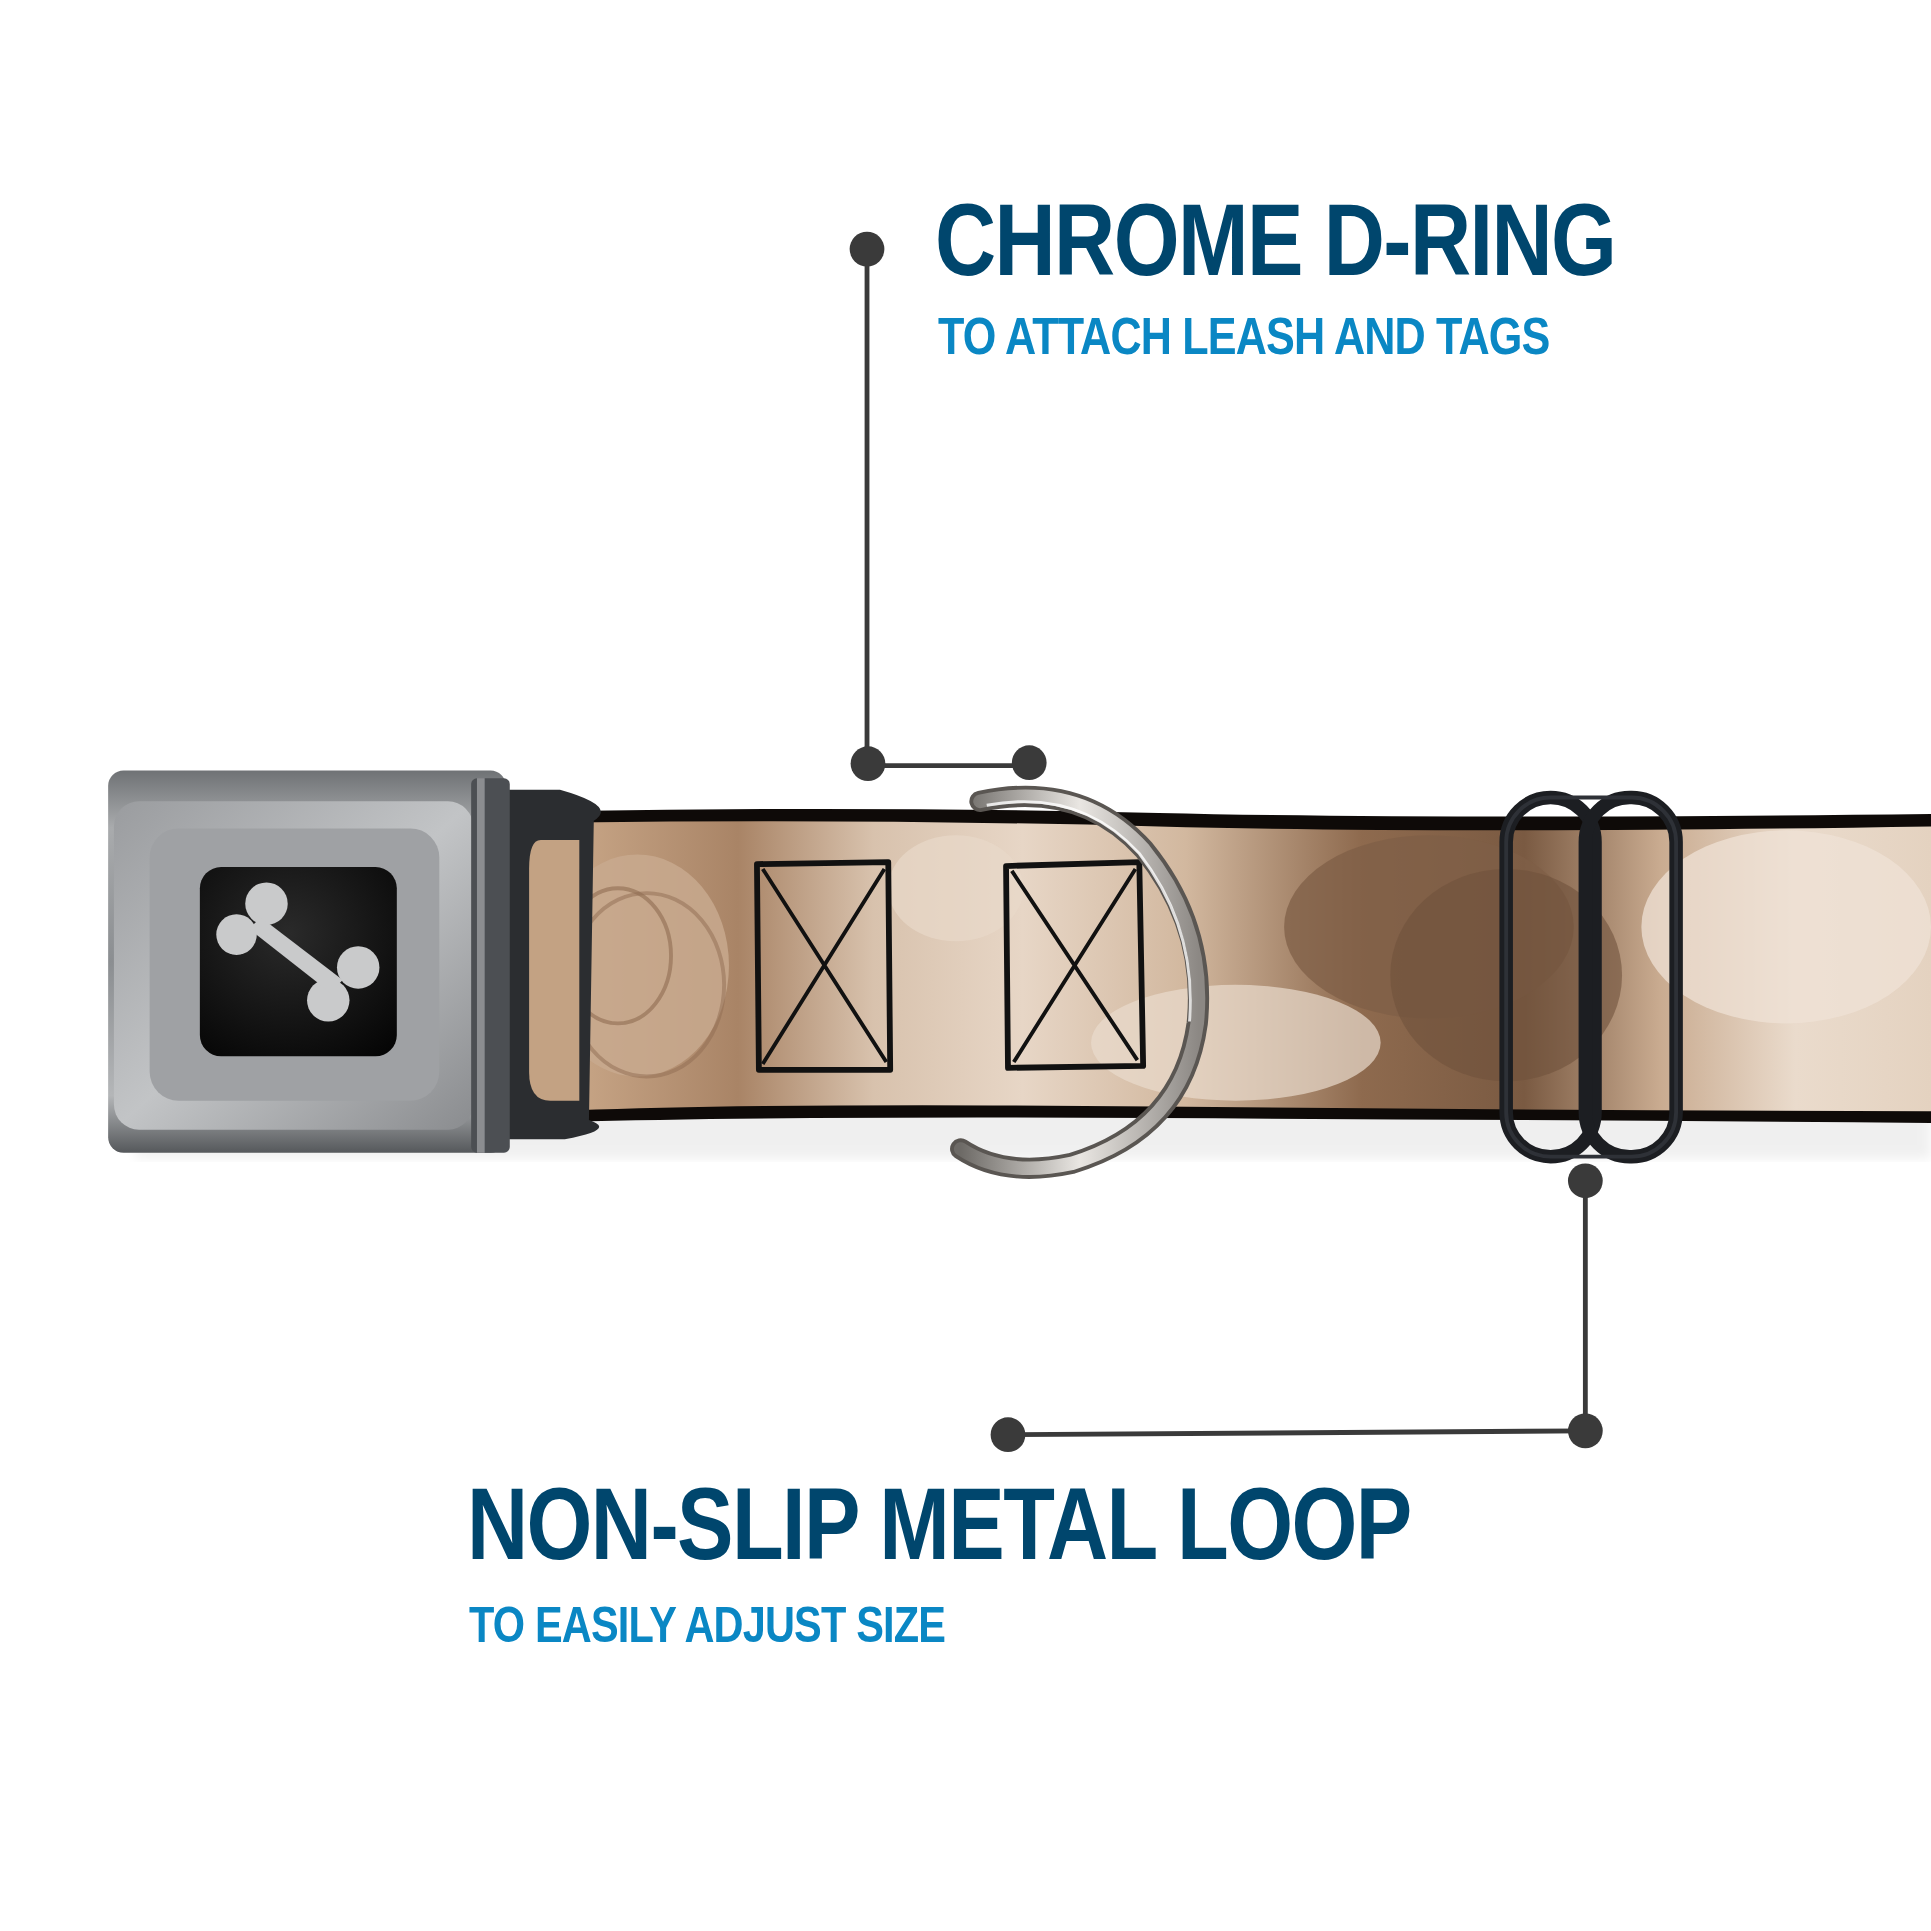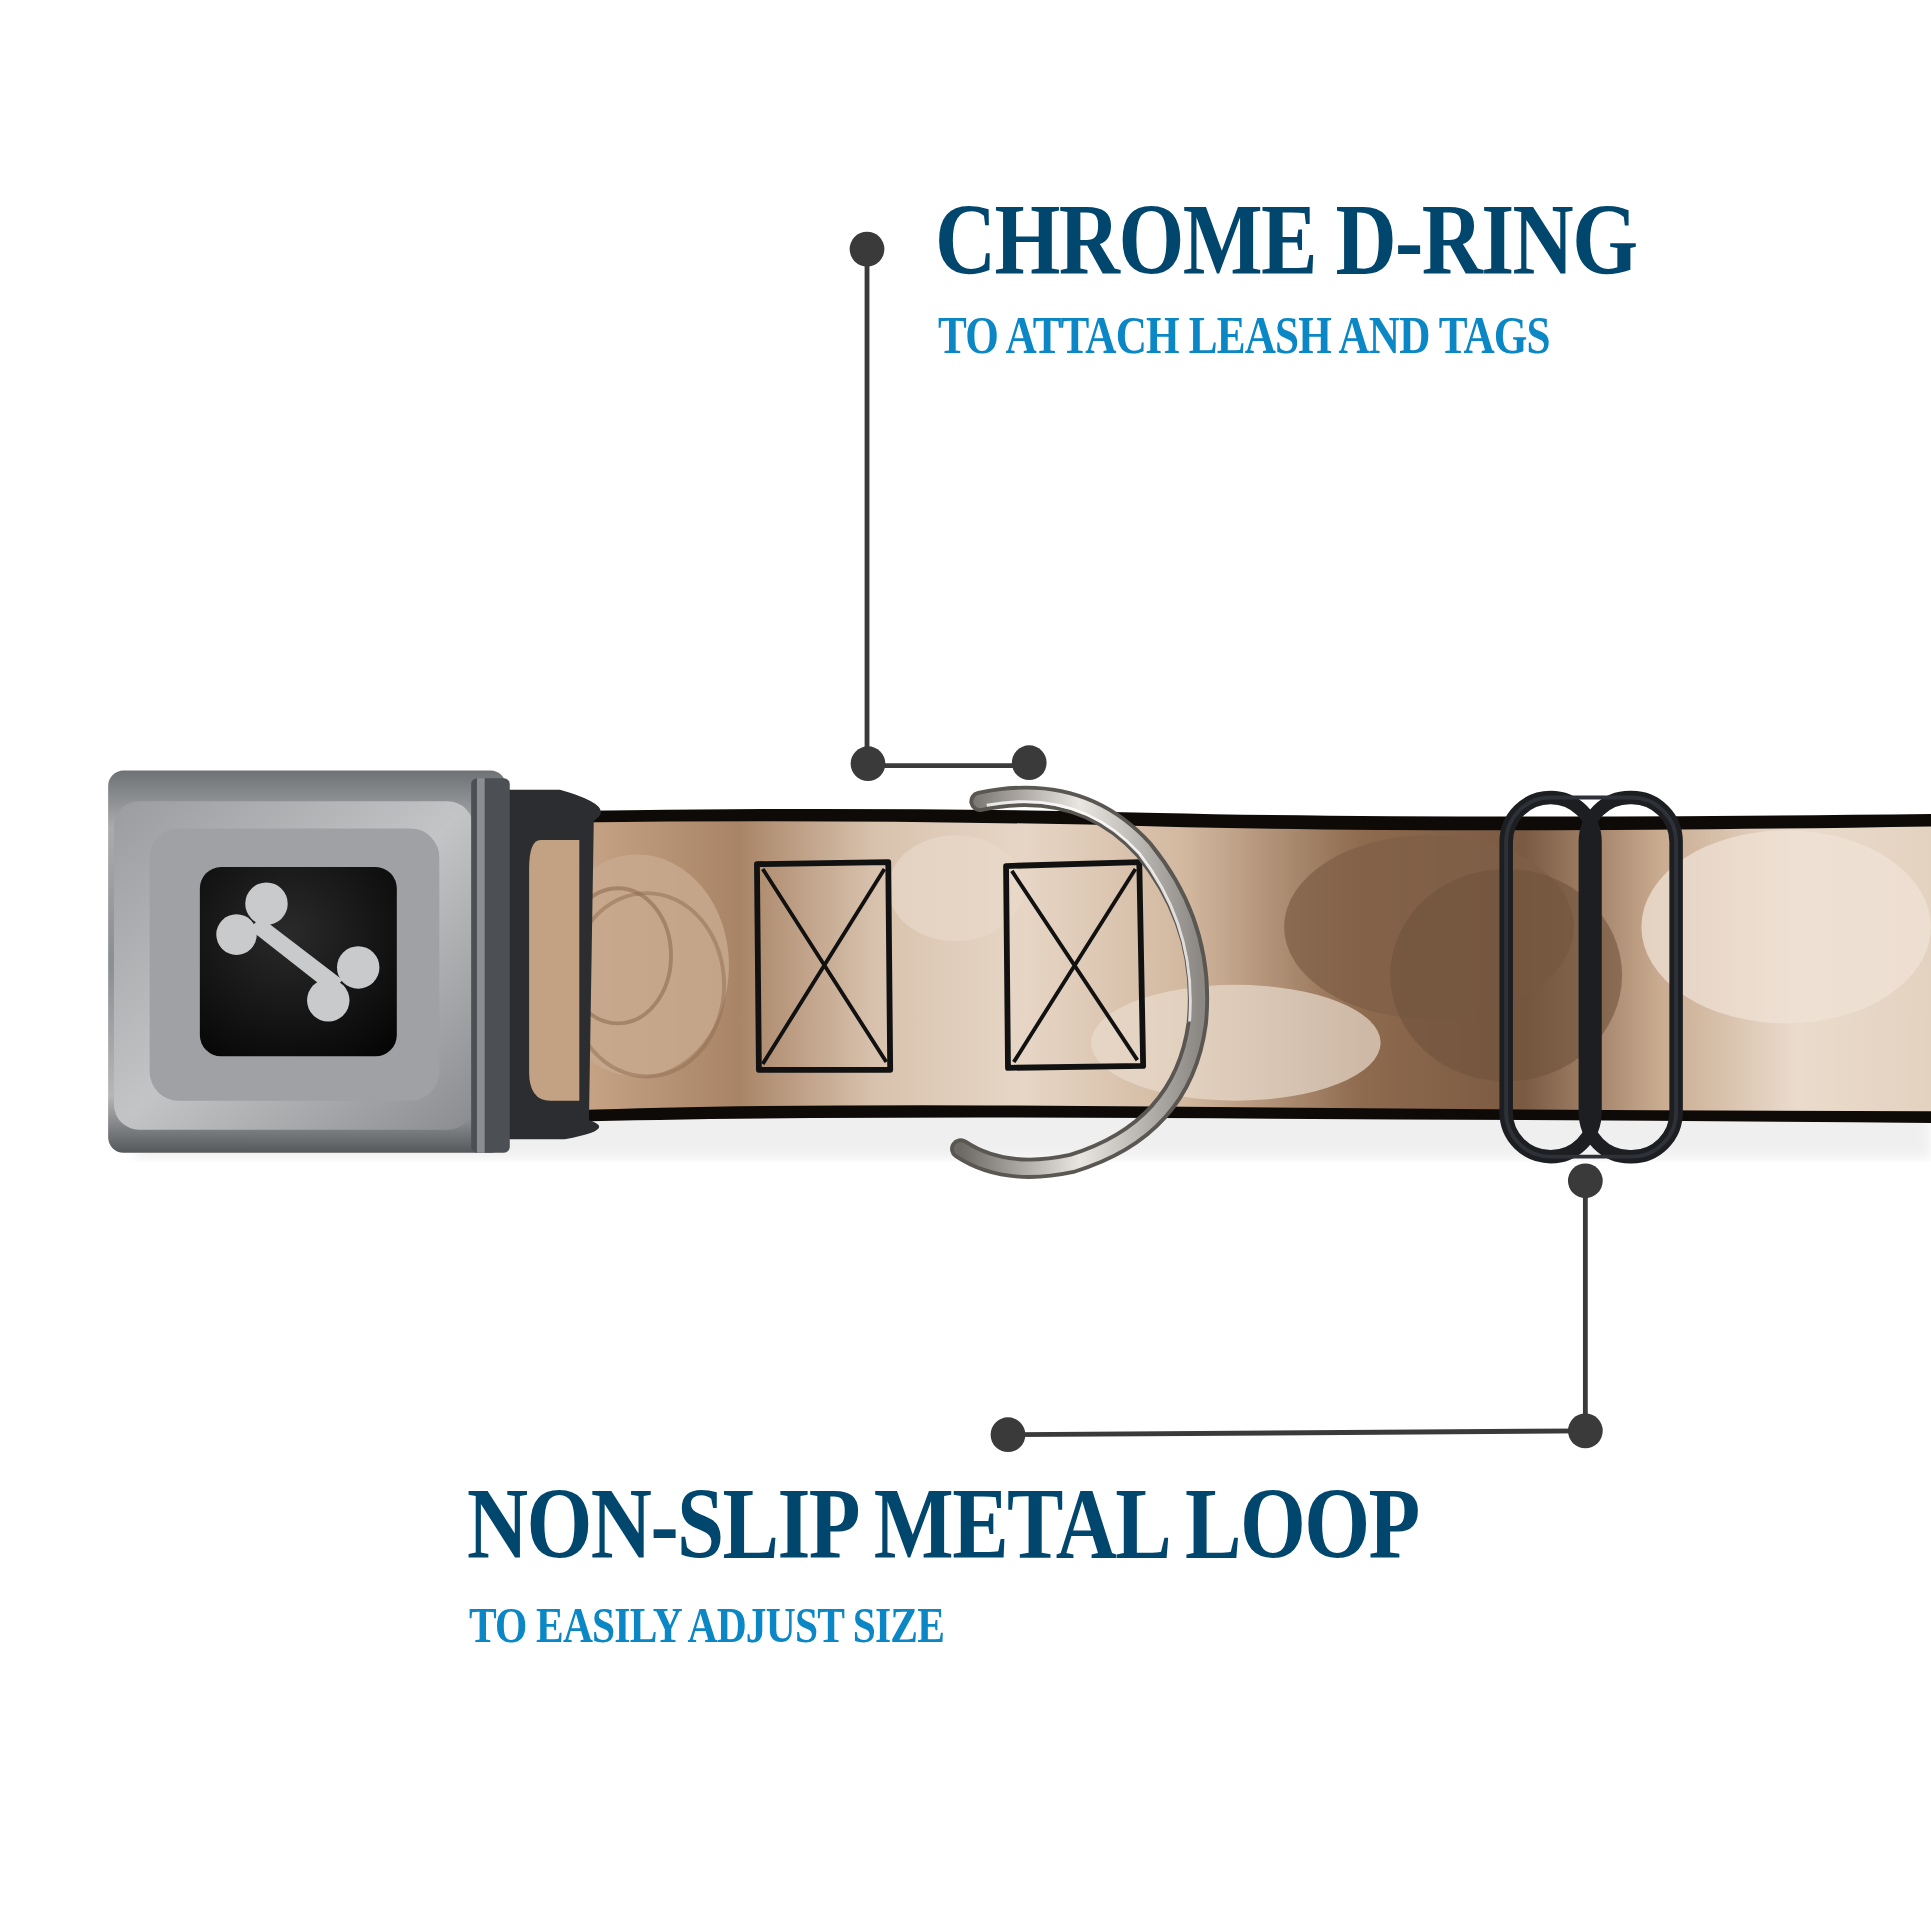--- a/index.html
+++ b/index.html
@@ -1,18 +1,18 @@
 <!DOCTYPE html>
 <html><head>
 <meta charset="utf-8">
 <style>
   html, body { margin: 0; padding: 0; background: #ffffff; }
   body { width: 1931px; height: 1931px; position: relative; overflow: hidden;
          font-family: "Liberation Sans", "DejaVu Sans", sans-serif; }
-  .canvas { position: absolute; left: 0; top: 0; width: 1931px; height: 1931px; font-family: Liberation Serif, serif; }
+  .canvas { position: absolute; left: 0; top: 0; width: 1931px; height: 1931px; }
   .headline { position: absolute; font-weight: 700; color: #00466d; white-space: nowrap;
               letter-spacing: -1.9px; line-height: 1; transform-origin: left top; }
   .subline  { position: absolute; font-weight: 700; color: #0a87c4; white-space: nowrap;
               letter-spacing: -1px; line-height: 1; transform-origin: left top; }
   #dring-title { left: 935px; top: 189px; font-size: 102px; transform: scaleX(0.83); }
   #dring-sub   { left: 938px; top: 310px; font-size: 52px;  transform: scaleX(0.83); }
   #loop-title  { left: 467px; top: 1473px; font-size: 102px; transform: scaleX(0.83); }
   #loop-sub    { left: 469px; top: 1600px; font-size: 50px;  transform: scaleX(0.83); }
   svg { position: absolute; left: 0; top: 0; }
 </style>

